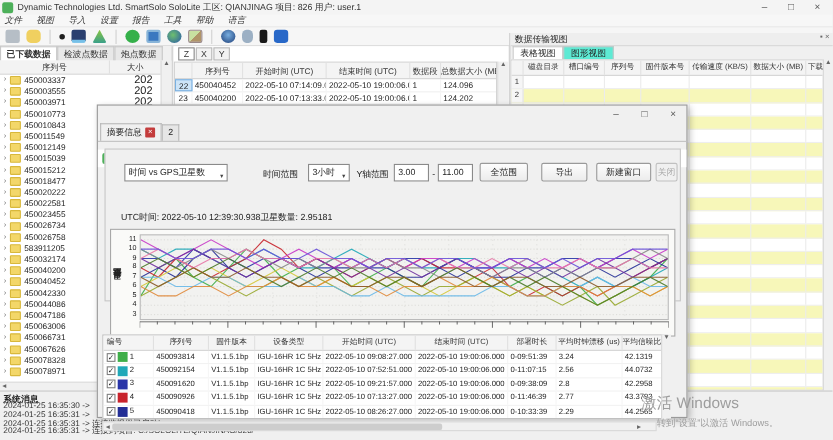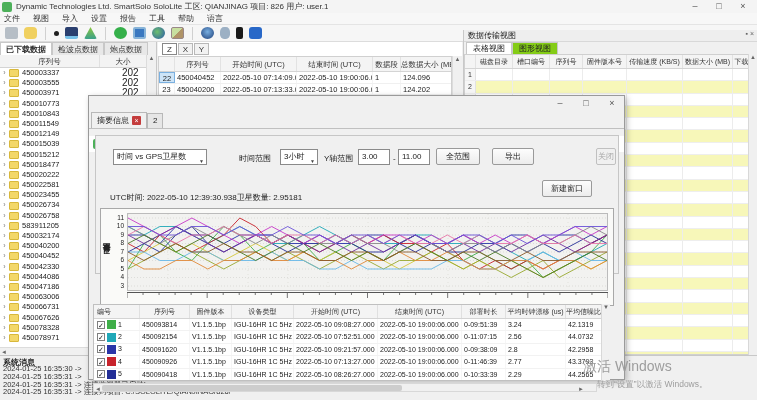--- a/index.html
+++ b/index.html
@@ -8,21 +8,21 @@
   .app { position:absolute; inset:0; width:757px; height:400px; background:#f0f0f0; overflow:hidden; }
 
   
   .titlebar { position:absolute; left:0; top:0; width:757px; height:13px; background:#f4f4f4; display:flex; align-items:center; padding-left:2px; }
   .appicon { width:10px; height:10px; background:#4db05a; border-radius:2px; margin-right:4px; flex:none; }
   .titletext { font-size:8px; color:#333; white-space:nowrap; overflow:hidden; }
   .winbtns { position:absolute; right:2px; top:0; height:13px; display:flex; }
   .wbtn { width:24px; height:13px; text-align:center; line-height:12px; font-size:9px; color:#555; }
 
   
-  .menubar { position:absolute; left:0; top:13px; width:757px; height:12px; background:#f7f7f7; display:flex; align-items:center; padding-left:4px; gap:13px; border-bottom:1px solid #e4e4e4; }
+  .menubar { position:absolute; left:0; top:13px; width:757px; height:12px; background:#f7f7f7; display:flex; align-items:center; padding-left:4px; gap:13px; border-bottom:1px solid #e4e4e4;font-style:italic; }
   .menuitem { font-size:8px; color:#333; white-space:nowrap; }
 
   
   .toolbar { position:absolute; left:0; top:25px; width:757px; height:17px; background:#f6f6f6; border-bottom:1px solid #dcdcdc; display:flex; align-items:center; padding-left:5px; gap:6px; }
   .tbi { width:13px; height:12px; border-radius:2px; flex:none; }
   .tbsep { width:1px; height:13px; background:#d0d0d0; margin:0 2px; flex:none; }
 
   
   .left-panel { position:absolute; left:0; top:42px; width:157px; height:313px; background:#f0f0f0; border-right:1px solid #c8c8c8; }
   .lp-tabs { position:absolute; left:0; top:0; height:13px; display:flex; }
@@ -52,21 +52,21 @@
   .mid-c { font-size:7.5px; line-height:11.5px; color:#222; border-right:1px solid #f4f4f4; overflow:hidden; padding-left:2px; flex:none; }
   .mc0{width:16px; text-align:center; padding-left:0;} .mc1{width:46px;} .mc2{width:76px;} .mc3{width:76px;} .mc4{width:28px;} .mc5{width:52px;}
   .mid-row .mc0.sel { background:#cde4f7; border:1px solid #7ab0e0; }
   .mid-vscroll { position:absolute; right:0; top:14px; width:10px; height:299px; background:#f0f0f0; border-left:1px solid #dcdcdc; font-size:6px; color:#666; text-align:center; }
 
   
   .right-panel { position:absolute; left:463px; top:30px; width:294px; height:325px; background:#f0f0f0; border-left:1px solid #c8c8c8; }
   .rp-title { position:absolute; left:0; top:0; width:294px; height:12px; background:#eee; border-bottom:1px solid #d8d8d8; font-size:8px; line-height:12px; padding-left:4px; color:#222; }
   .rp-title-icons { position:absolute; right:3px; top:0; font-size:7px; color:#666; }
   .rp-tabs { position:absolute; left:2px; top:12px; height:12px; display:flex; }
-  .rp-tab { padding:0 6px; height:12px; line-height:12px; font-size:8px; border:1px solid #c8c8c8; border-bottom:none; background:#84cc16; }
+  .rp-tab { padding:0 6px; height:12px; line-height:12px; font-size:8px; border:1px solid #c8c8c8; border-bottom:none; background:#5eead4; }
   .rp-tab.active { background:#fff; }
   .rp-grid { position:absolute; left:0; top:24px; width:285px; height:301px; background:#fff; border:1px solid #d0d0d0; overflow:hidden; }
   .rp-headrow { display:flex; height:14px; background:#f4f4f4; border-bottom:1px solid #d4d4d4; white-space:nowrap; }
   .rp-hc { font-size:7px; line-height:14px; text-align:center; color:#333; border-right:1px solid #e2e2e2; overflow:hidden; flex:none; }
   .rp-row { display:flex; height:12.3px; border-bottom:1px solid #eee; }
   .rp-row.alt { background:#f7f7b9; }
   .rp-nc { width:11px; font-size:7px; line-height:12.3px; text-align:center; color:#333; border-right:1px solid #e2e2e2; flex:none; background:#f6f6f6; }
   .rp-c { border-right:1px solid #ececec; flex:none; }
   .rc1{width:37px;} .rc2{width:37px;} .rc3{width:33px;} .rc4{width:44px;} .rc5{width:56px;} .rc6{width:50px;} .rc7{width:56px;}
   .rp-vscroll { position:absolute; right:0; top:24px; width:9px; height:301px; background:#f0f0f0; border-left:1px solid #d8d8d8; font-size:6px; color:#666; text-align:center; }
@@ -685,21 +685,21 @@
         <div class="ctl-select" style="left:184px; width:38px;">
           <span>3小时</span>
           <span class="sel-arrow">▼</span>
         </div>
         <div class="ctl-label" style="left:228px;">Y轴范围</div>
         <div class="ctl-input" style="left:262px; width:32px;">3.00</div>
         <div class="ctl-label" style="left:297px;">-</div>
         <div class="ctl-input" style="left:302px; width:32px;">11.00</div>
         <div class="ctl-btn" style="left:340px; width:44px;">全范围</div>
         <div class="ctl-btn" style="left:396px; width:42px;">导出</div>
-        <div class="ctl-btn" style="left:446px; width:50px;margin-top:32px;">新建窗口</div>
+        <div class="ctl-btn" style="left:446px; width:50px;">新建窗口</div>
         <div class="ctl-btn disabled" style="left:500px; width:20px; overflow:hidden;">关闭</div>
         <div class="dlg-info">UTC时间: 2022-05-10 12:39:30.938卫星数量: 2.95181</div>
         <div class="chart-frame">
           <div class="chart-ylabel">卫星数量</div>
           <div class="chart-ygut">
               <div class="ytick" style="top: 68.5px;">3</div>
               <div class="ytick" style="top: 60px;">4</div>
               <div class="ytick" style="top: 51.5px;">5</div>
               <div class="ytick" style="top: 43px;">6</div>
               <div class="ytick" style="top: 34.5px;">7</div>

